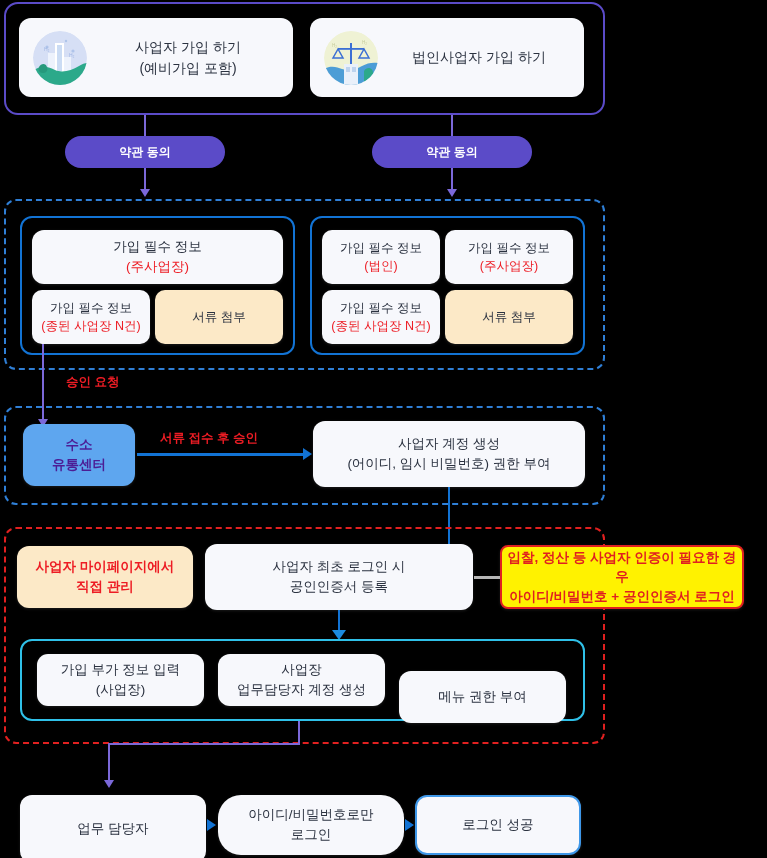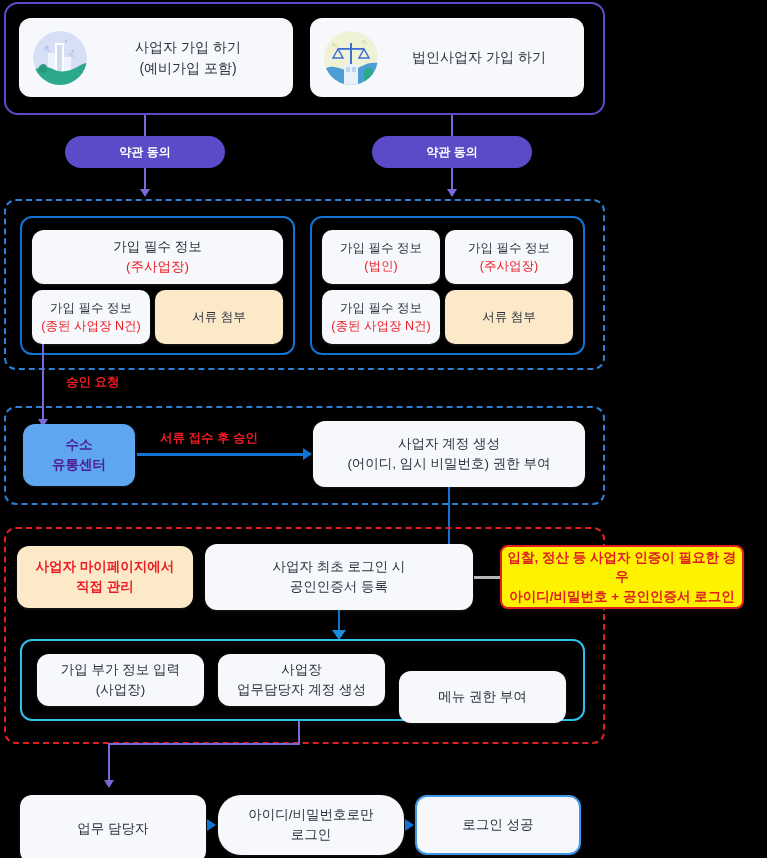--- a/index.html
+++ b/index.html
@@ -280,21 +280,21 @@
       <span>입찰, 정산 등 사업자 인증이 필요한 경우</span><br>
       <span>아이디/비밀번호 + 공인인증서 로그인</span>
     </span>
   </div>
 
   <div class="abs vline-b" style="left:338px; top:610px; height:23px;"></div>
   <div class="abs arrow-d-blue" style="left:332px; top:630px;"></div>
 
   <div class="abs solid-cyan" style="left:20px; top:639px; width:565px; height:82px;"></div>
 
-  <div class="abs card" style="left:37px; top:654px; width:167px; height:52px;">
+  <div class="abs card" style="left:37px; top:654px; width:167px; height:52px;border-radius:11px;">
     <span>
       <span>가입 부가 정보 입력</span><br>
       <span>(사업장)</span>
     </span>
   </div>
 
   <div class="abs card" style="left:218px; top:654px; width:167px; height:52px;">
     <span>
       <span>사업장</span><br>
       <span>업무담당자 계정 생성</span>

